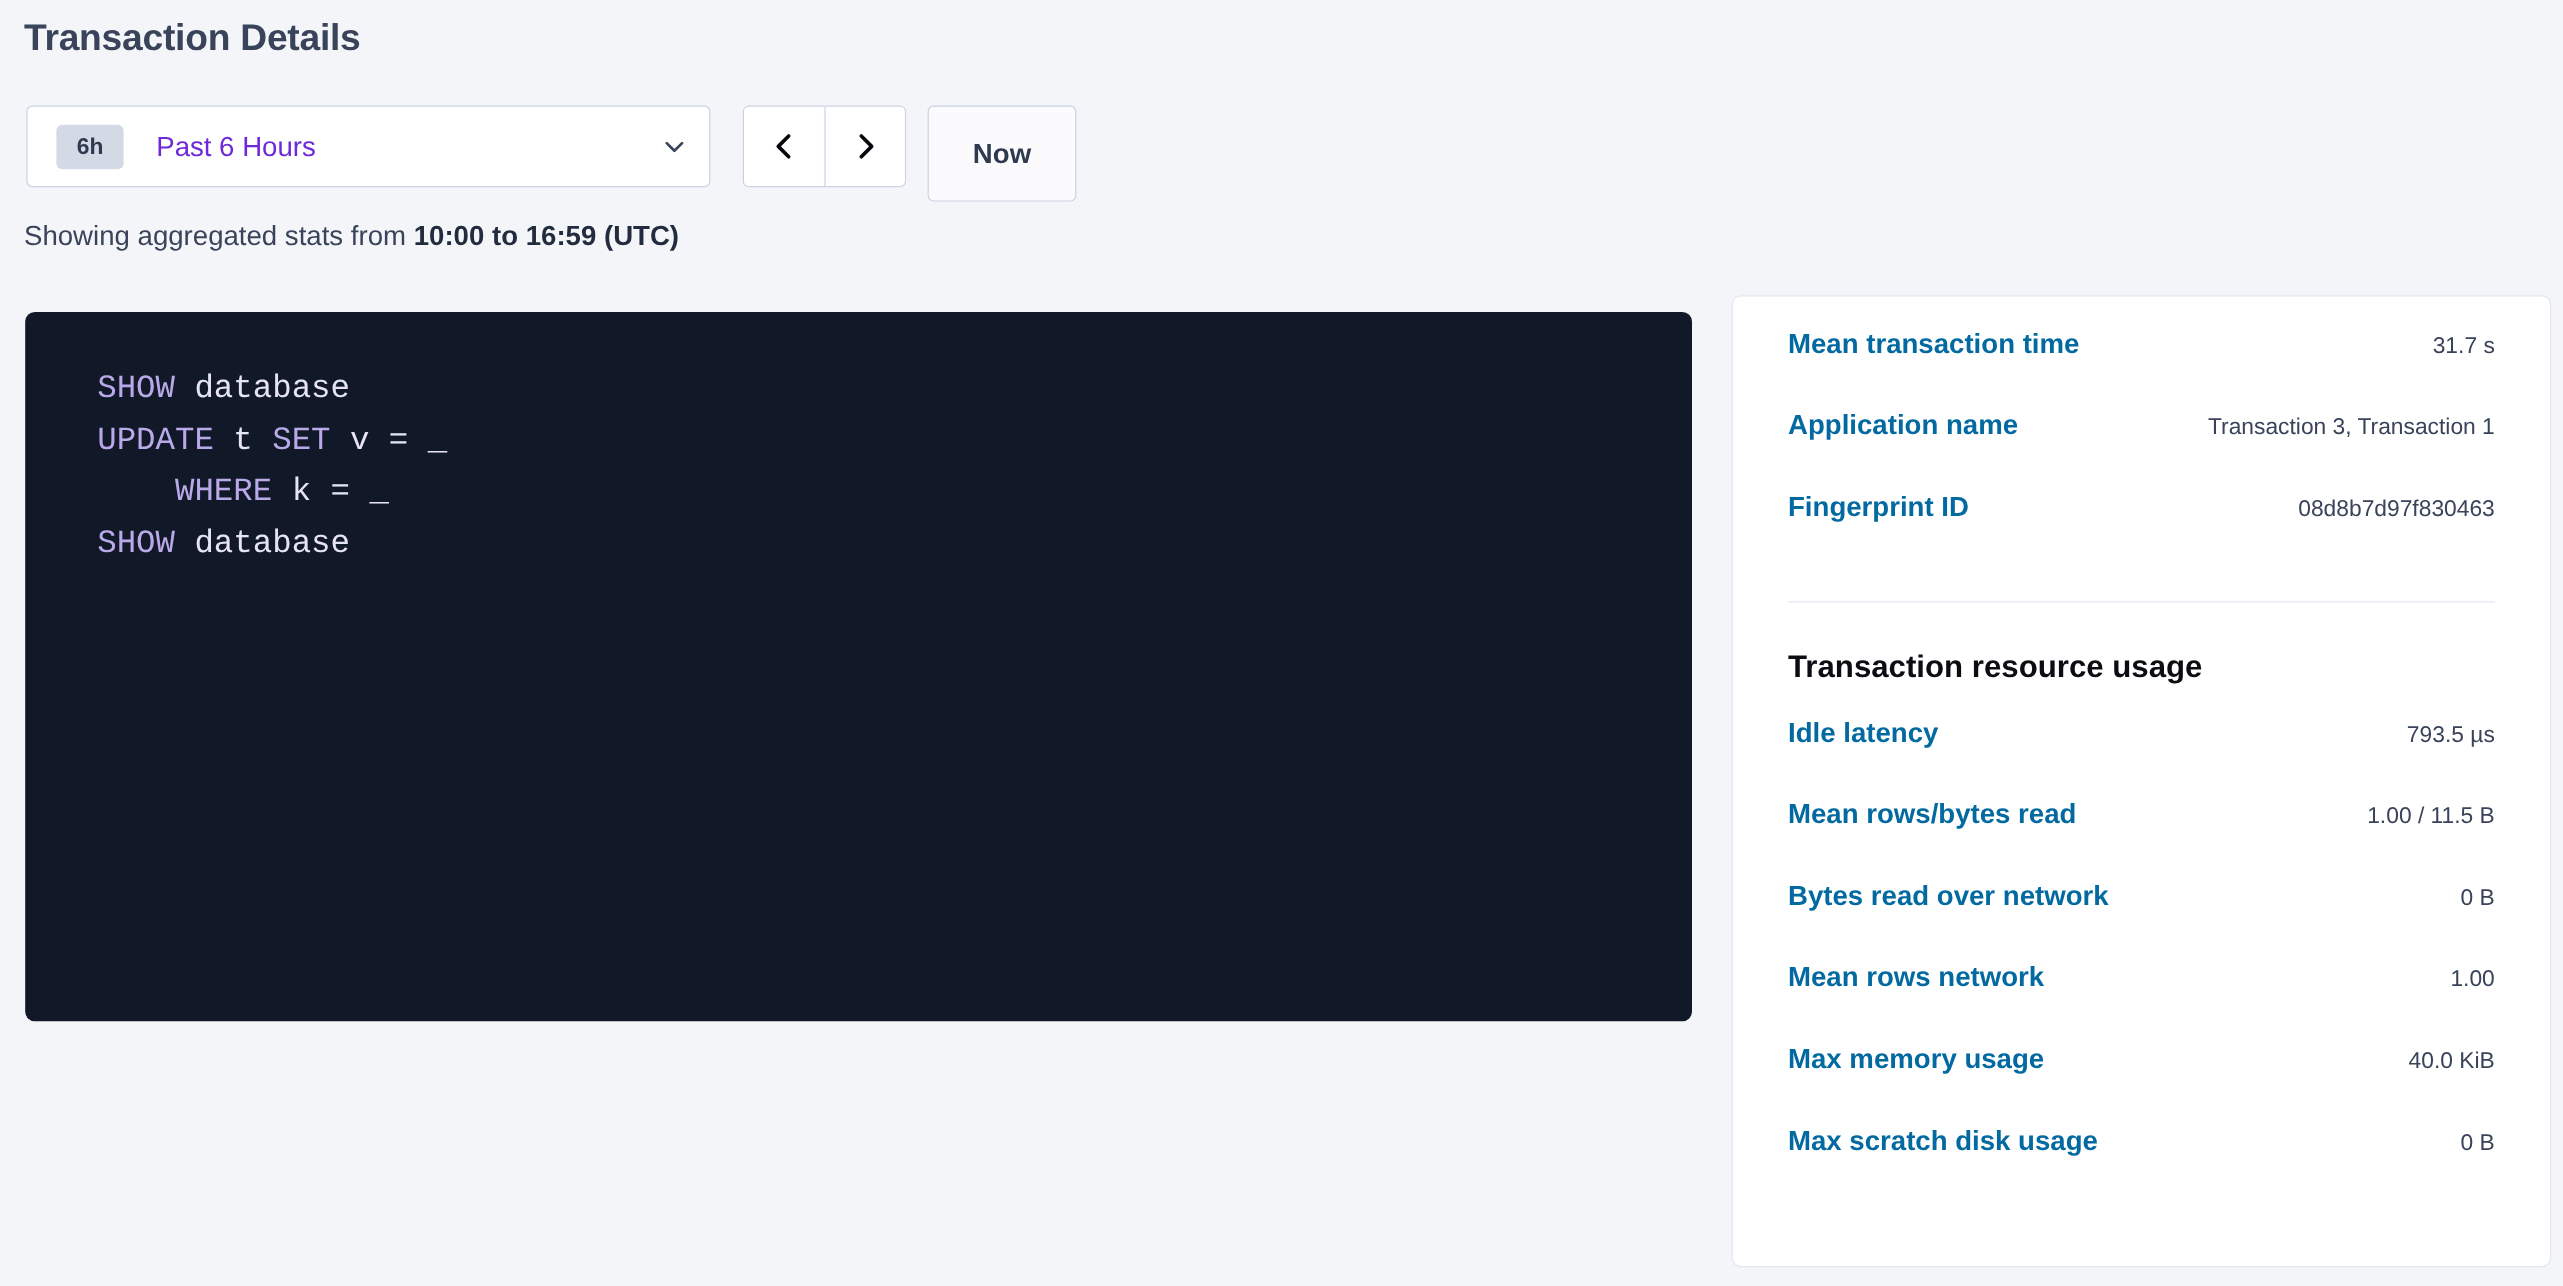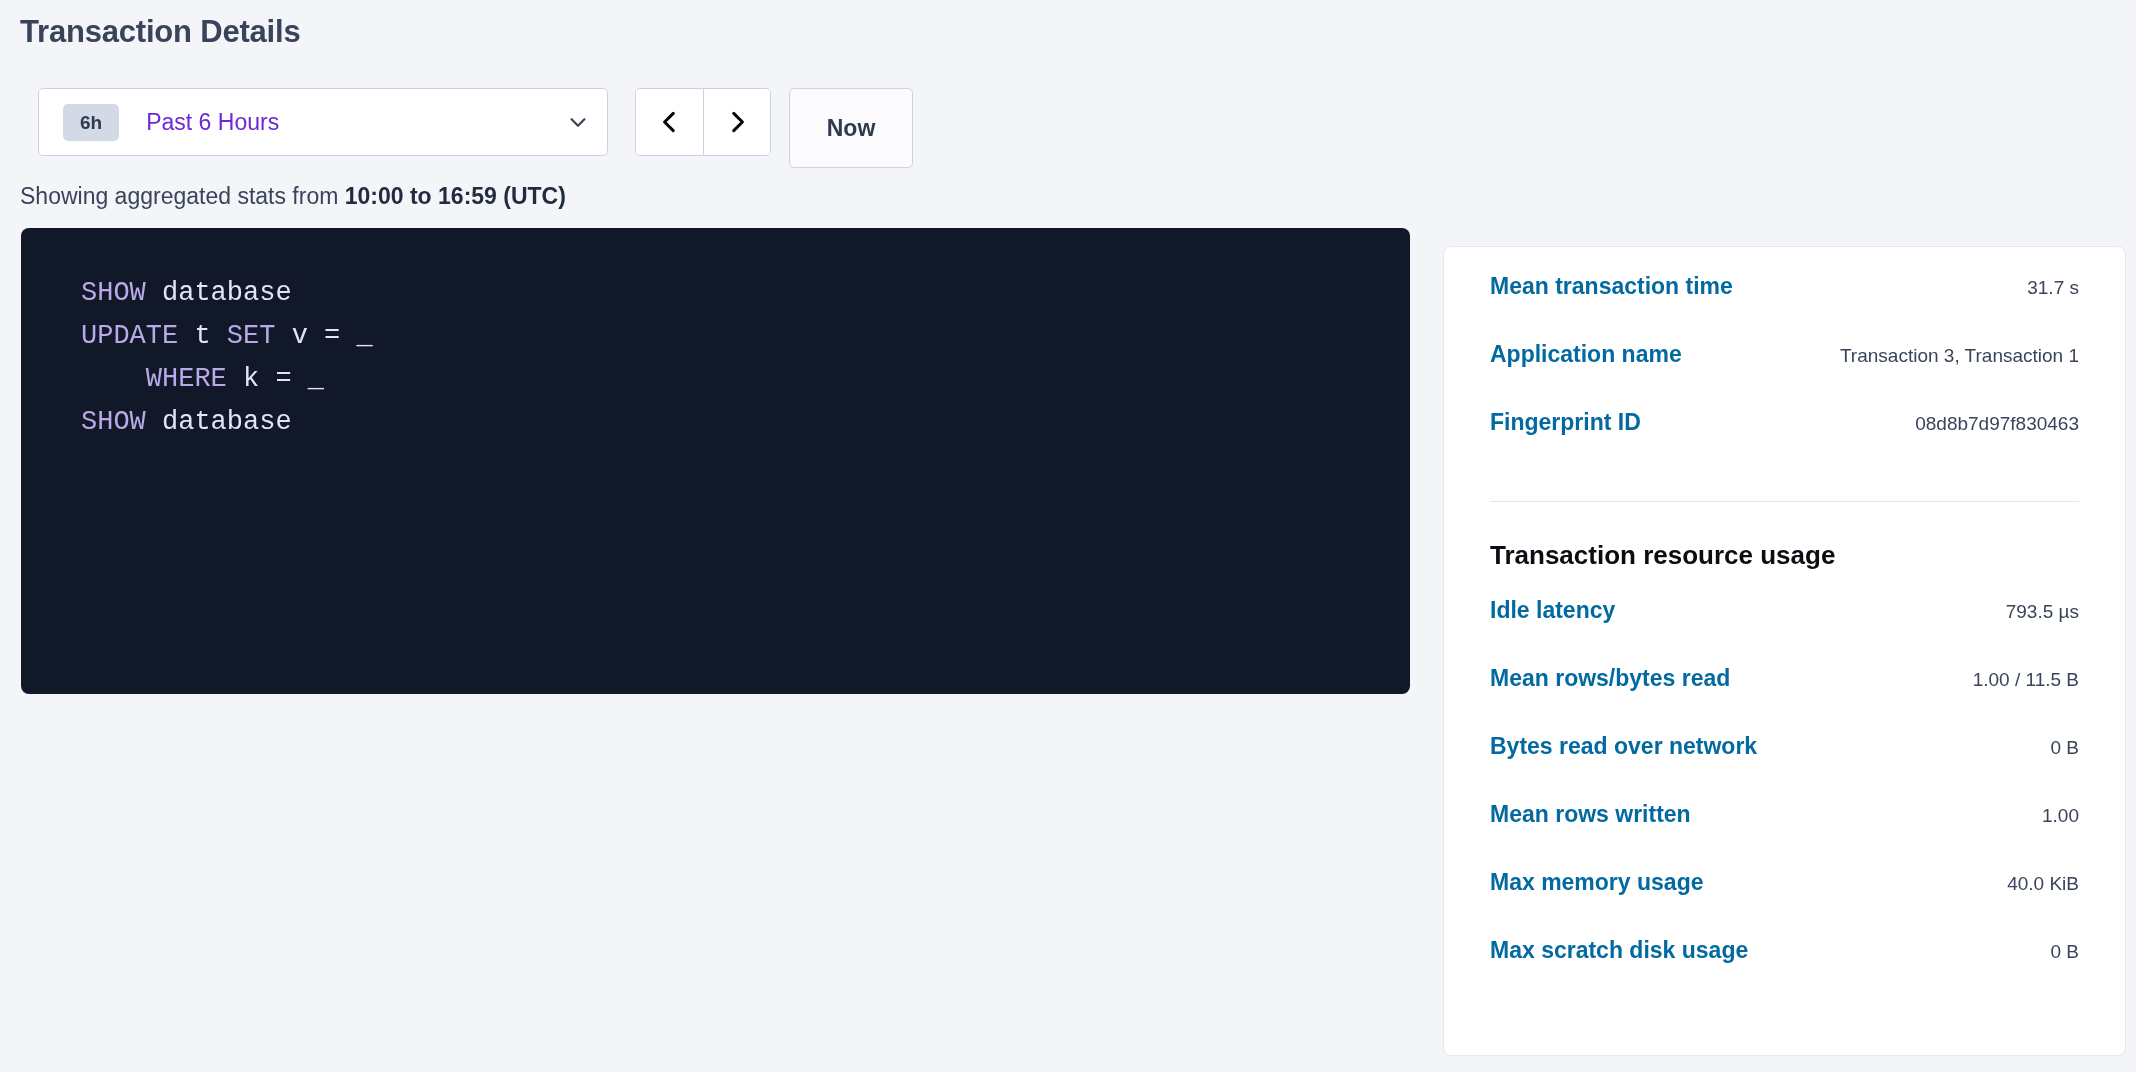--- a/index.html
+++ b/index.html
@@ -26,21 +26,21 @@
     left: 20px;
     top: 14px;
     font-size: 31px;
     font-weight: 700;
     color: #39435a;
     letter-spacing: -0.2px;
   }
 
   .toolbar {
     position: absolute;
-    left: 38px;
+    left: 22px;
     top: 88px;
     display: flex;
     align-items: flex-start;
   }
 
   .range-select {
     width: 570px;
     height: 68px;
     background: #ffffff;
     border: 1px solid #ccd2e3;
@@ -120,23 +120,23 @@
     top: 183px;
     font-size: 23px;
     color: #39435a;
   }
   .subtitle b { font-weight: 700; color: #222c3e; }
 
   
   .code-panel {
     position: absolute;
     left: 21px;
-    top: 228px;
+    top: 260px;
     width: 1389px;
-    height: 466px;
+    height: 591px;
     background: #111827;
     border-radius: 8px;
     box-sizing: border-box;
     padding: 44px 0 0 60px;
     overflow: hidden;
   }
   .code-line {
     font-family: "Liberation Mono", "DejaVu Sans Mono", monospace;
     font-size: 27px;
     line-height: 43px;
@@ -266,21 +266,21 @@
         </div>
         <div class="kv-row">
           <span class="kv-key">Mean rows/bytes read</span>
           <span class="kv-val">1.00 / 11.5 B</span>
         </div>
         <div class="kv-row">
           <span class="kv-key">Bytes read over network</span>
           <span class="kv-val">0 B</span>
         </div>
         <div class="kv-row">
-          <span class="kv-key">Mean rows written</span>
+          <span class="kv-key">Mean rows network</span>
           <span class="kv-val">1.00</span>
         </div>
         <div class="kv-row">
           <span class="kv-key">Max memory usage</span>
           <span class="kv-val">40.0 KiB</span>
         </div>
         <div class="kv-row">
           <span class="kv-key">Max scratch disk usage</span>
           <span class="kv-val">0 B</span>
         </div>

